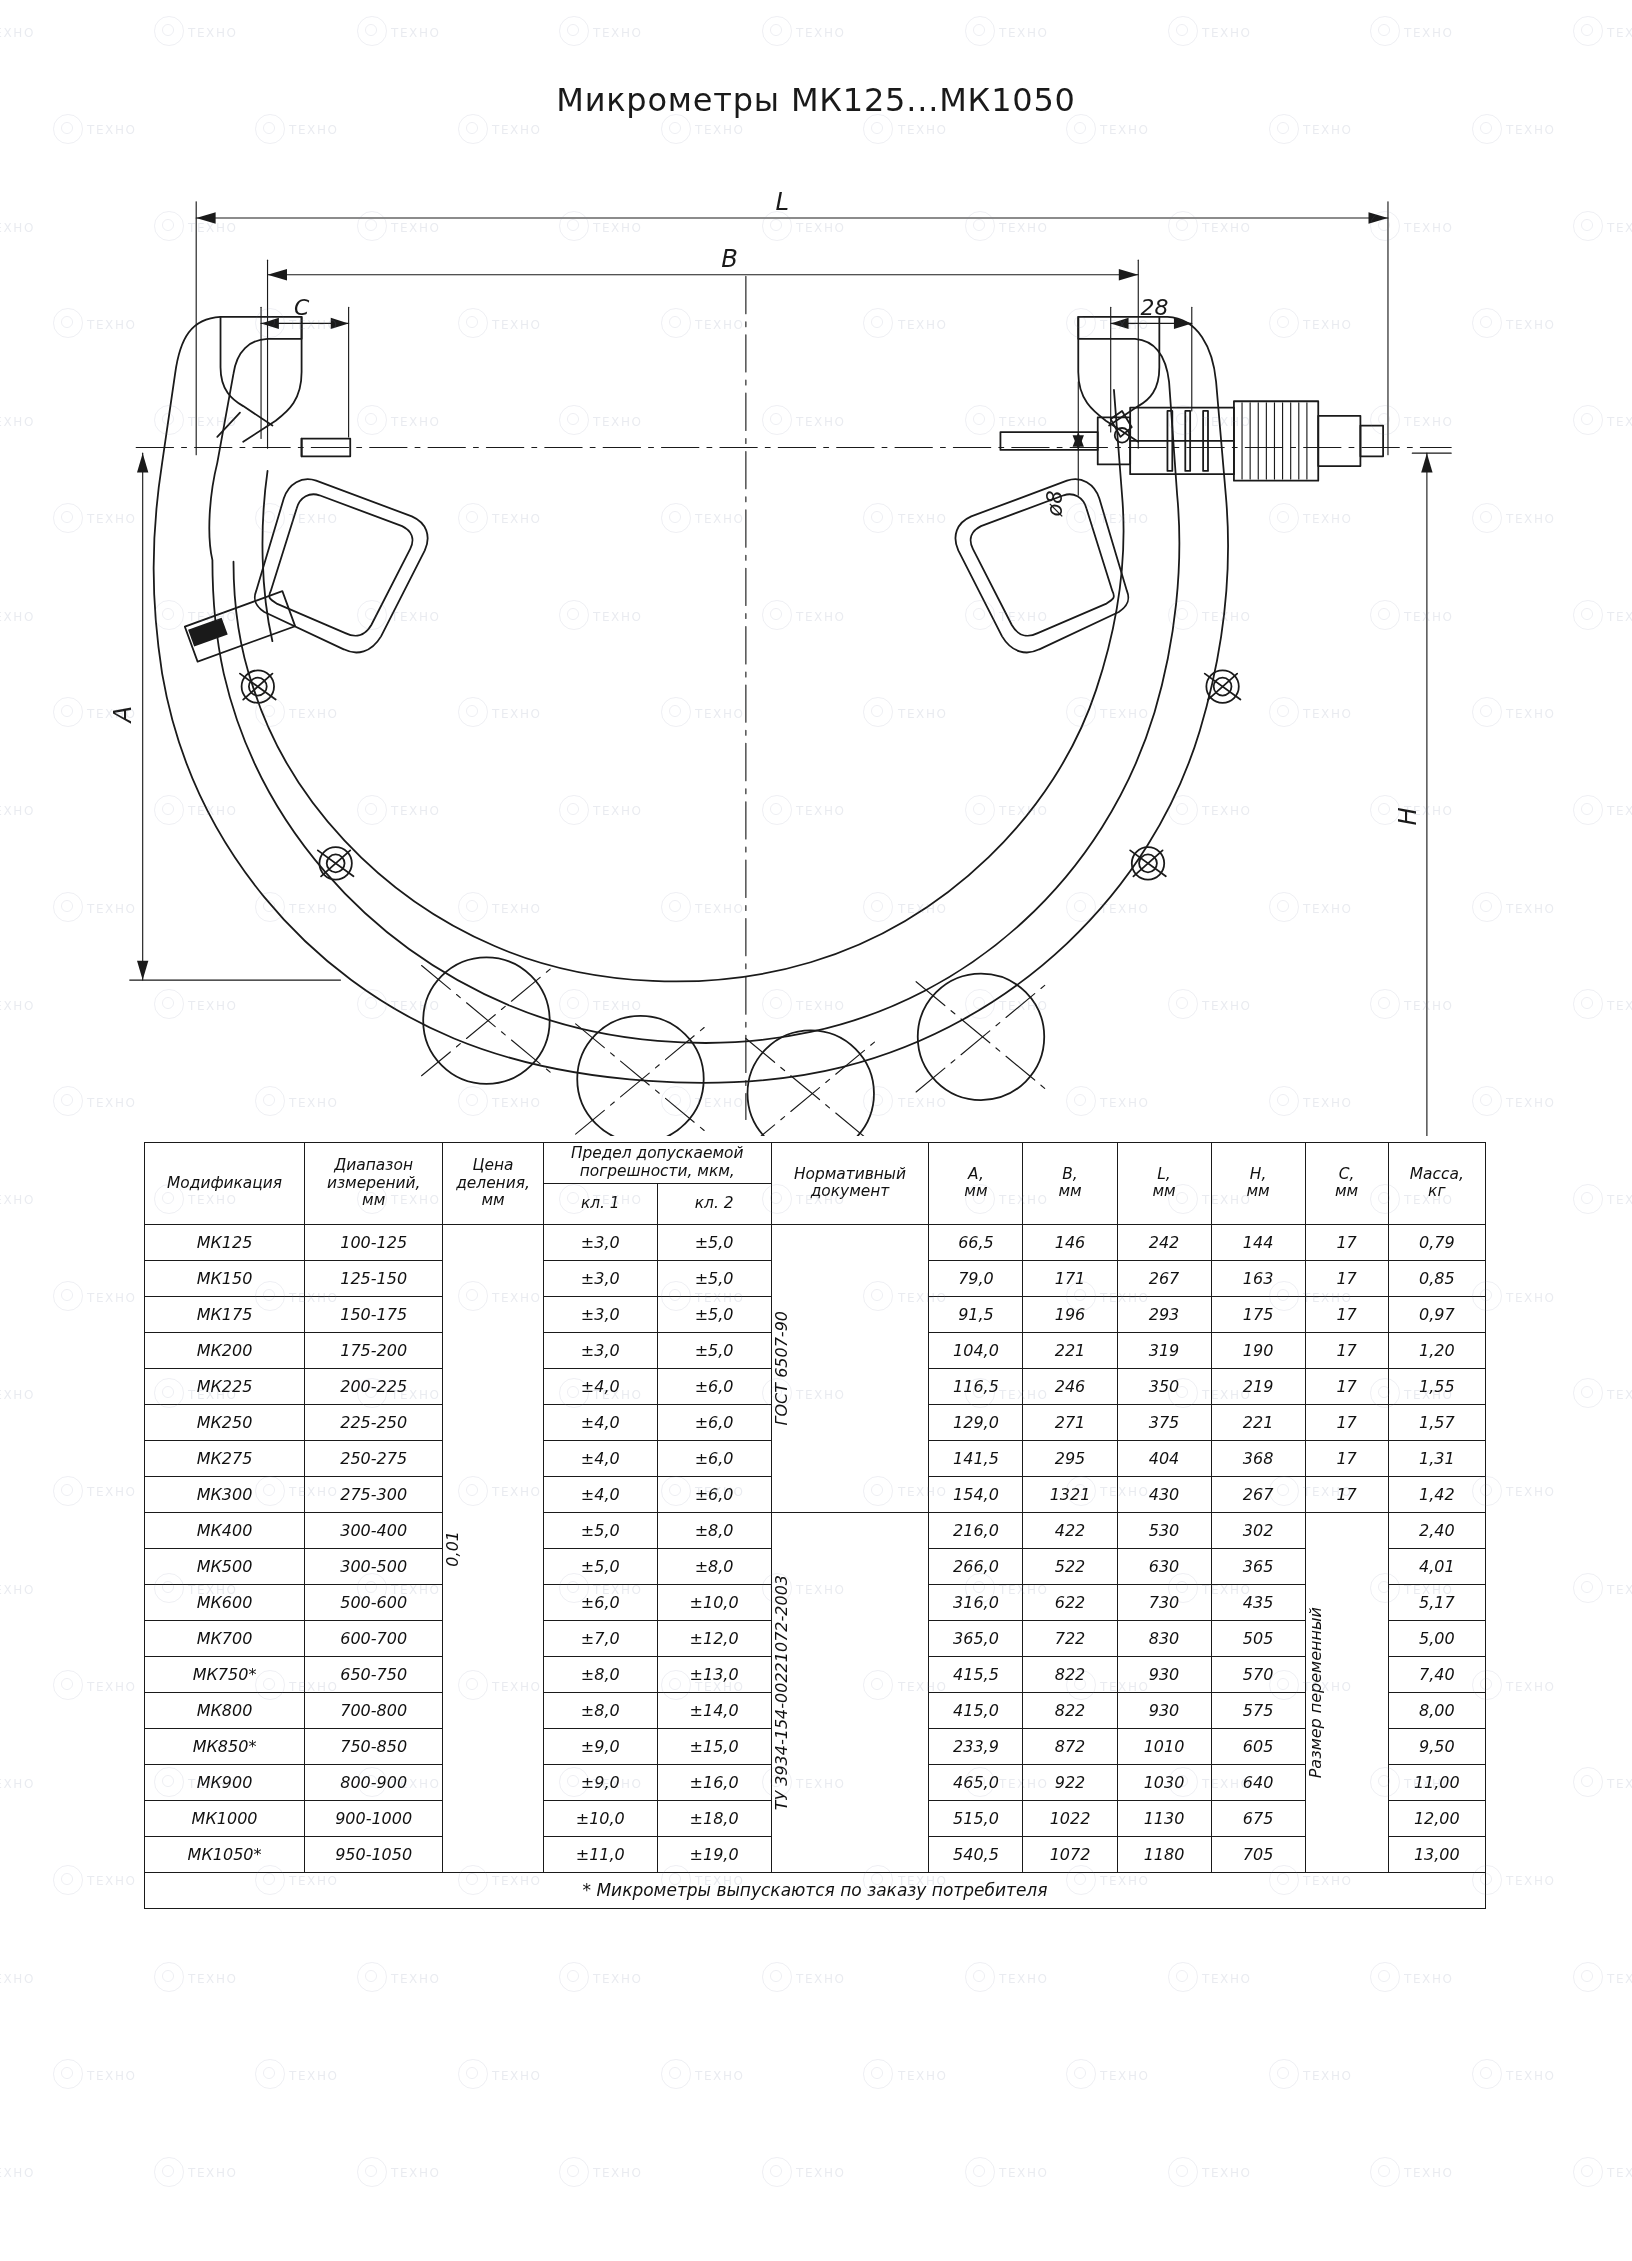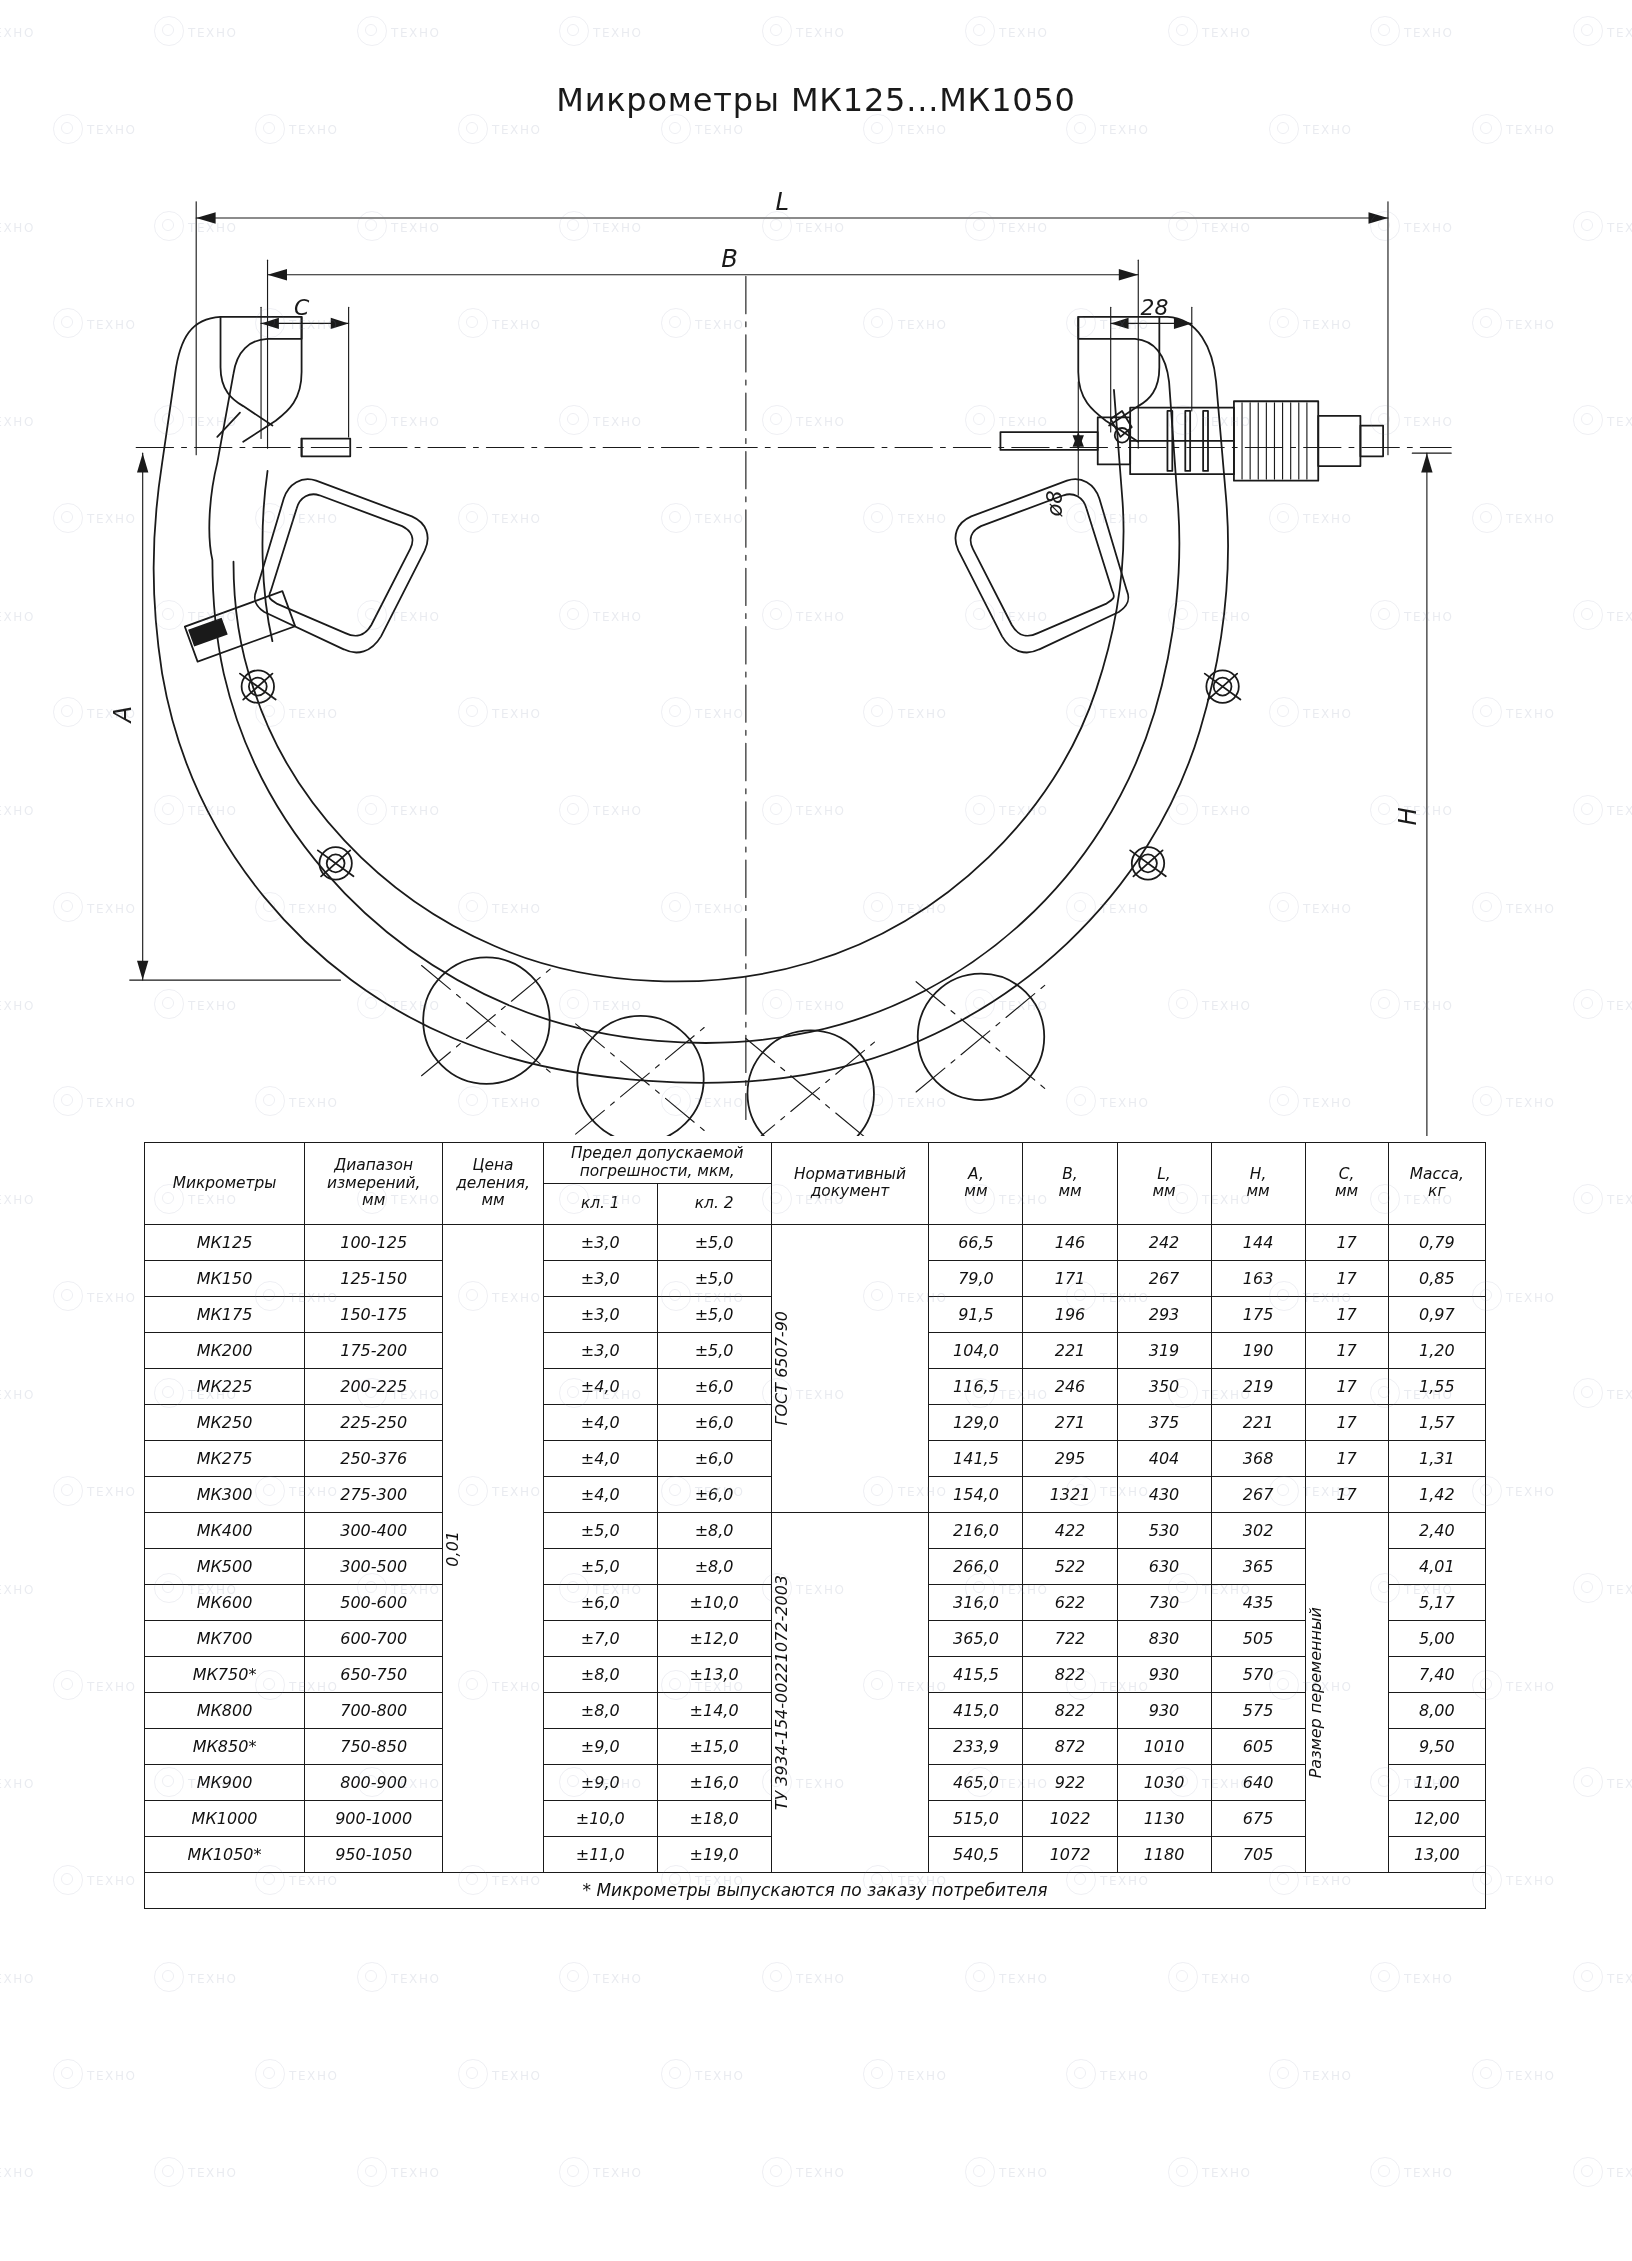--- a/index.html
+++ b/index.html
@@ -338,21 +338,21 @@
     <text x="1310" y="480" font-size="26" text-anchor="middle" transform="rotate(-90 1310 480)">ø8</text>
     <text x="162" y="740" font-size="30" text-anchor="middle" transform="rotate(-90 162 740)">A</text>
     <text x="1746" y="866" font-size="30" text-anchor="middle" transform="rotate(-90 1746 866)">H</text>
   </g>
 </svg>
 
 <div class="table-wrap">
   <table class="spec">
     <thead>
       <tr>
-        <td class="cell-model" rowspan="2">Микрометры</td>
+        <td class="cell-model" rowspan="2">Модификация</td>
         <td class="cell-range" rowspan="2">
           <div>Диапазон</div>
           <div>измерений,</div>
           <div>мм</div>
         </td>
         <td class="cell-div" rowspan="2">
           <div>Цена</div>
           <div>деления,</div>
           <div>мм</div>
         </td>
@@ -469,21 +469,21 @@
         <td class="cell-cl">±6,0</td>
         <td class="cell-dim">129,0</td>
         <td class="cell-dim">271</td>
         <td class="cell-dim">375</td>
         <td class="cell-dim">221</td>
         <td class="cell-c">17</td>
         <td class="cell-mass">1,57</td>
       </tr>
       <tr>
         <td class="cell-model">МК275</td>
-        <td class="cell-range">250-376</td>
+        <td class="cell-range">250-275</td>
         <td class="cell-cl">±4,0</td>
         <td class="cell-cl">±6,0</td>
         <td class="cell-dim">141,5</td>
         <td class="cell-dim">295</td>
         <td class="cell-dim">404</td>
         <td class="cell-dim">368</td>
         <td class="cell-c">17</td>
         <td class="cell-mass">1,31</td>
       </tr>
       <tr>

